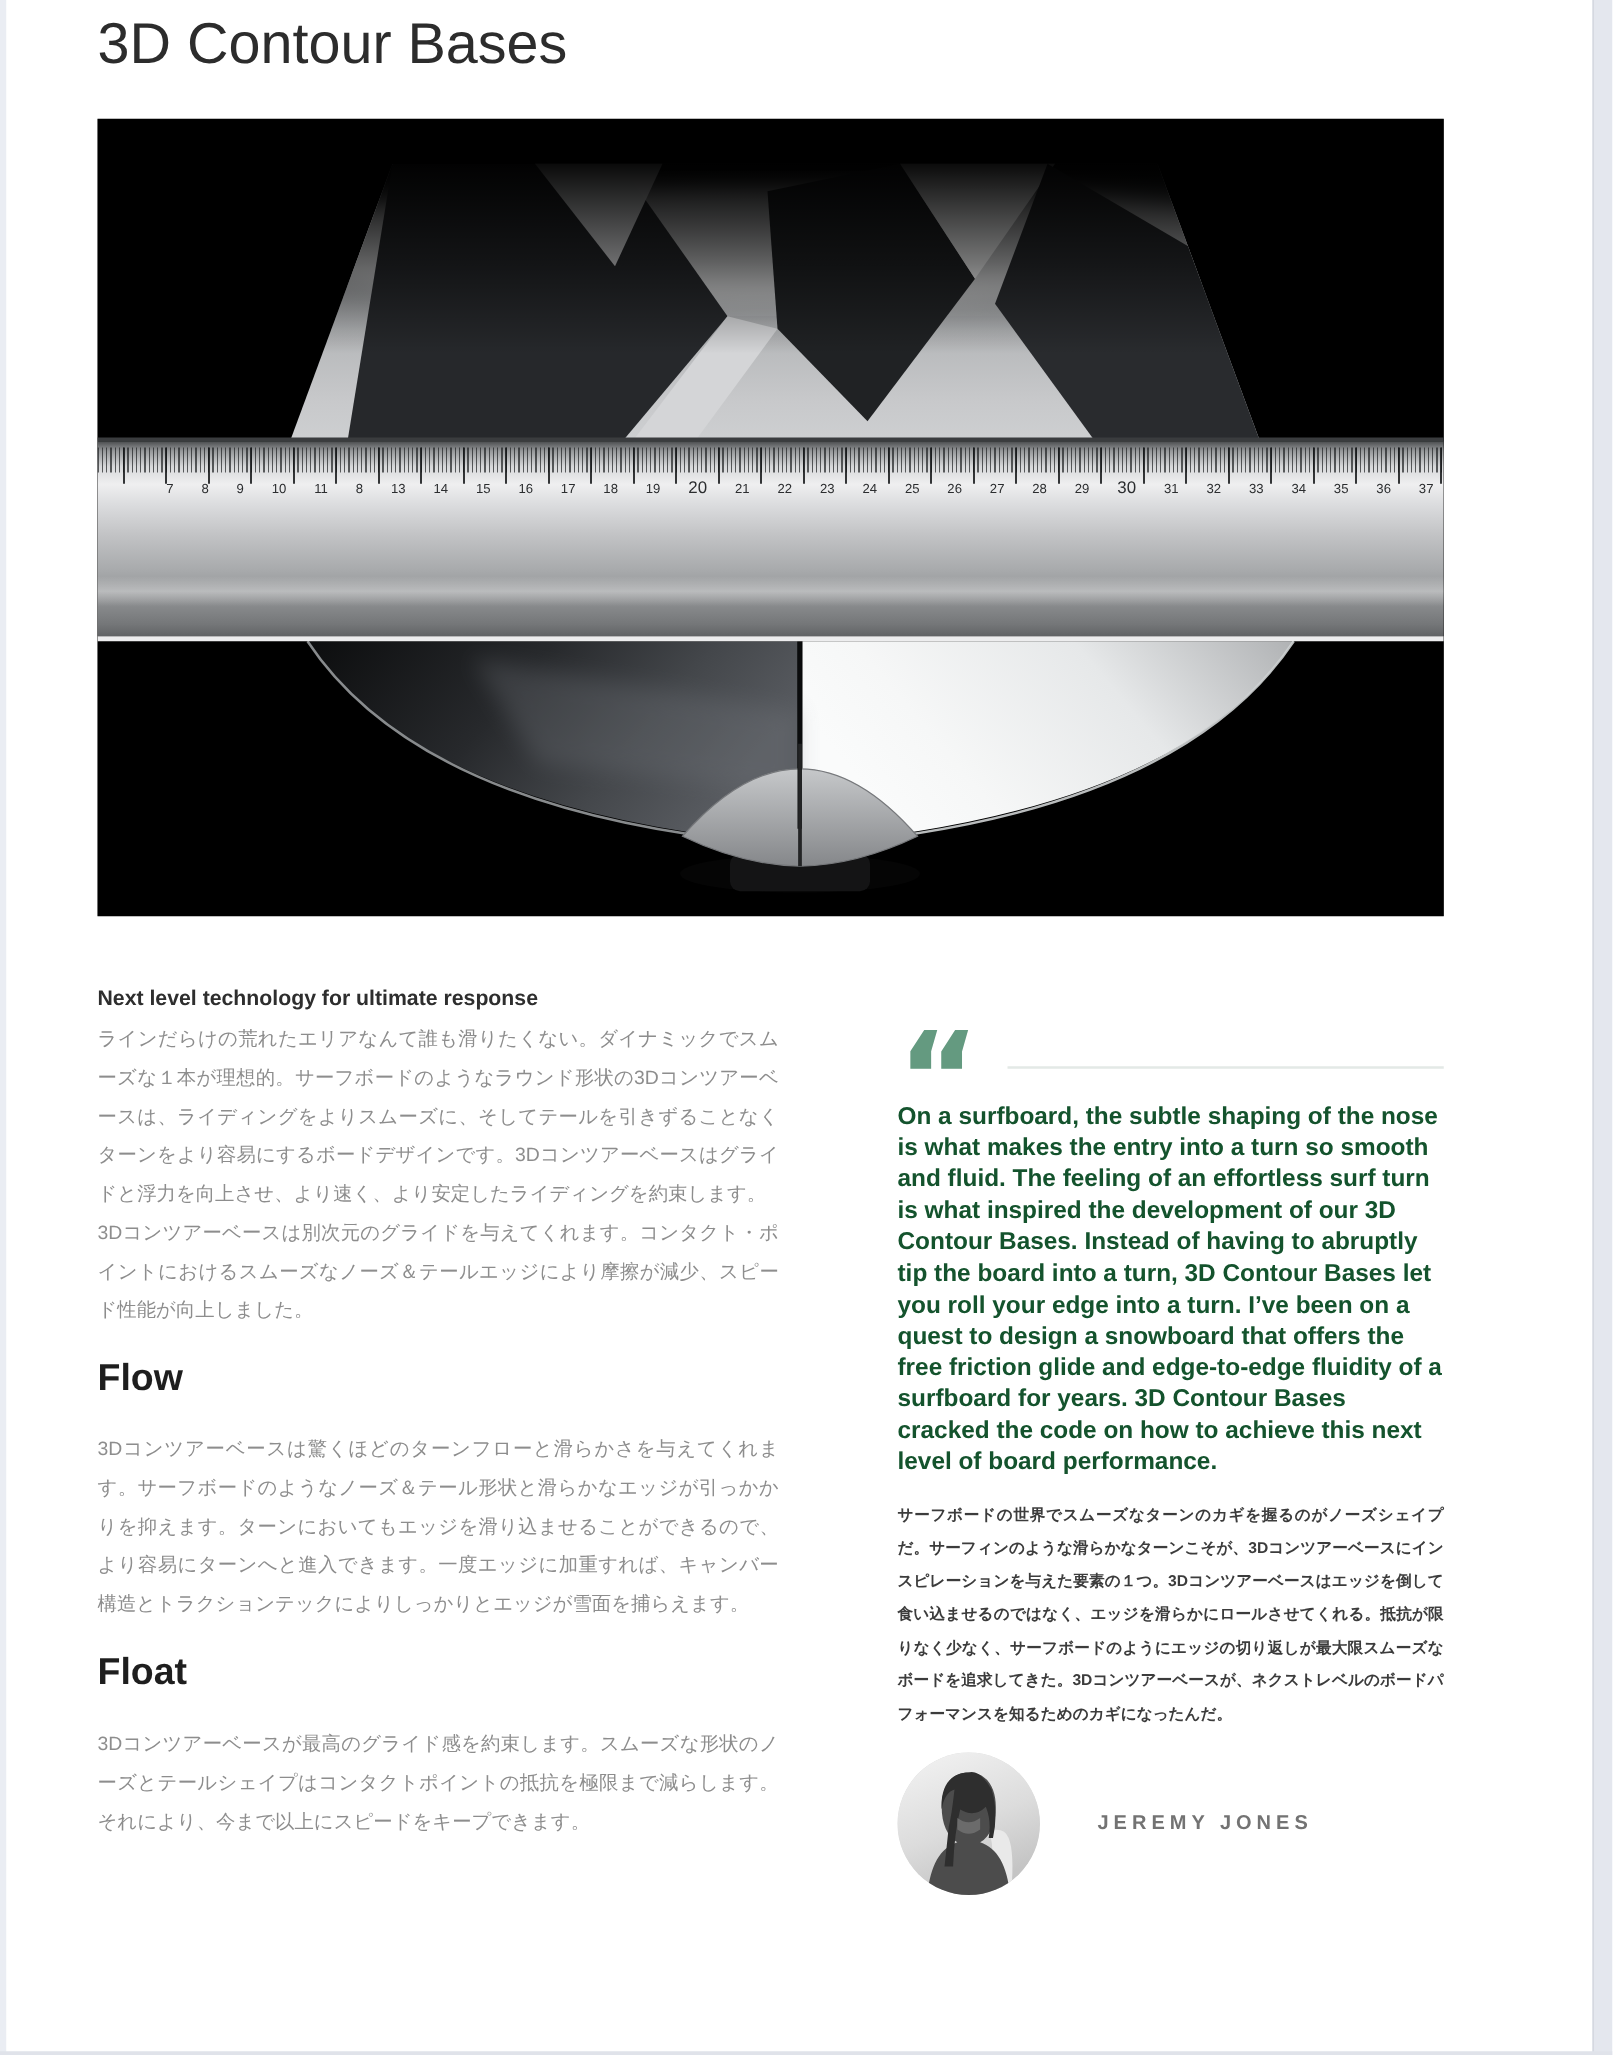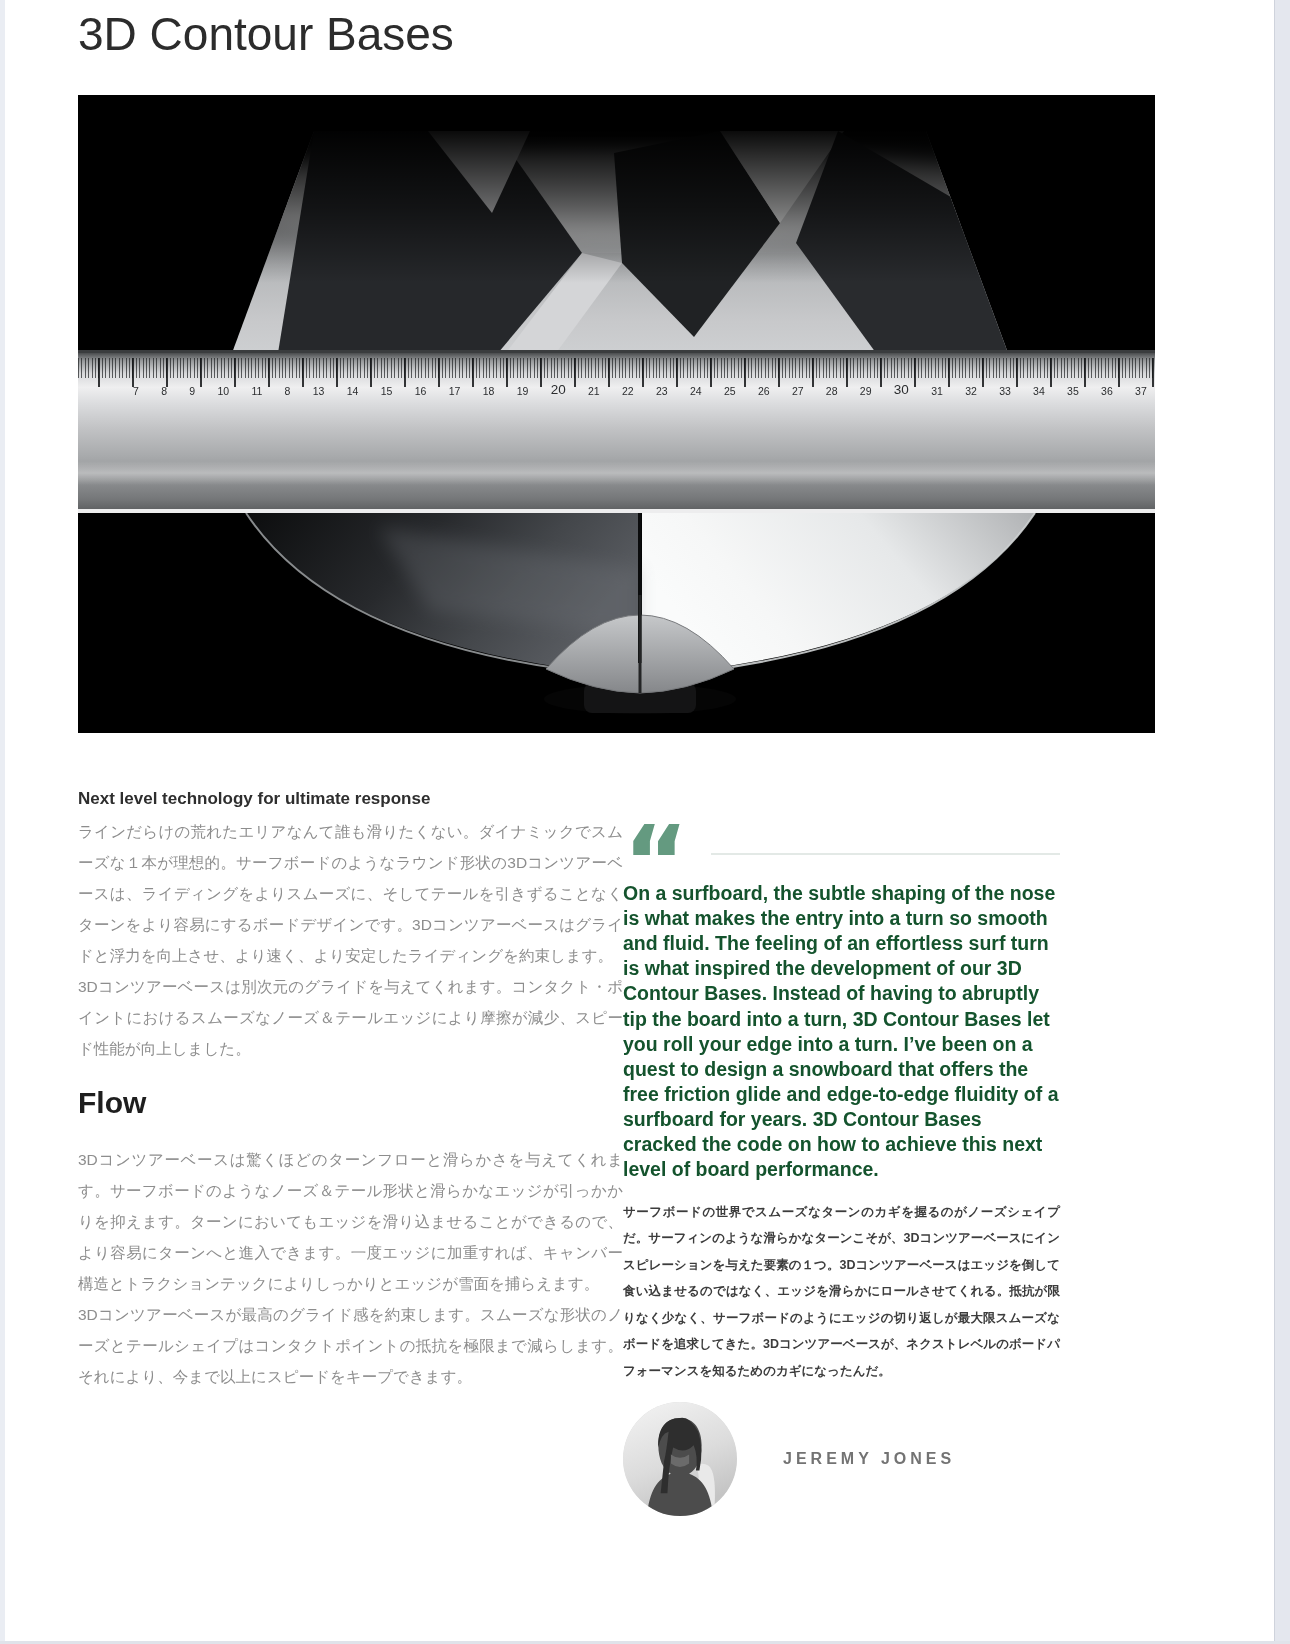--- a/index.html
+++ b/index.html
@@ -24,21 +24,21 @@
     background:repeating-linear-gradient(90deg,rgba(30,32,34,.7) 0 1px,transparent 1px 3.4px);}
   .ruler .cm-ticks{position:absolute;left:20px;right:0;top:5px;height:29px;
     background:repeating-linear-gradient(90deg,rgba(18,20,22,.85) 0 1.6px,transparent 1.6px 34px);}
   .ruler .numbers{position:absolute;left:55px;right:8px;top:30px;display:flex;
     justify-content:space-between;align-items:flex-end;color:#2b2d2f;font-size:10.5px;}
   .ruler .numbers .rn{line-height:1;}
   .ruler .numbers .rn.big{font-size:13.5px;}
   .ruler .sheen{position:absolute;left:0;right:0;top:108px;height:24px;
     background:linear-gradient(180deg,transparent,rgba(255,255,255,.35),transparent);}
   
-  .columns{display:flex;margin-top:56px;}
+  .columns{display:flex;margin-top:56px;justify-content:space-between;}
   .col-left{width:545px;flex:0 0 545px;}
   .col-right{width:437px;flex:0 0 437px;}
   .sub-en{font-size:17px;font-weight:700;color:#2e2e2e;margin:0 0 7px 0;}
   .sub-jp{font-size:13px;font-weight:700;color:#2e2e2e;margin:0 0 38px 0;}
   .body-jp{font-size:15.5px;color:#8d8d8d;line-height:2.0;margin:0;text-align:justify;}
   h2.sec{font-size:30px;font-weight:800;color:#1e1e1e;margin:22px 0 24px 0;line-height:1.15;}
   
   .quote-head{display:flex;align-items:flex-start;margin-top:40px;}
   .qmark{font-family:"DejaVu Sans",sans-serif;font-weight:700;font-size:100px;line-height:1;
     height:56px;overflow:hidden;display:block;margin-top:-16px;color:#649a80;}
@@ -177,20 +177,21 @@
       <section>
         <p class="body-jp">3Dコンツアーベースは別次元のグライドを与えてくれます。コンタクト・ポイントにおけるスムーズなノーズ＆テールエッジにより摩擦が減少、スピード性能が向上しました。</p>
       </section>
 
       <section>
         <h2 class="sec">Flow</h2>
         <p class="body-jp">3Dコンツアーベースは驚くほどのターンフローと滑らかさを与えてくれます。サーフボードのようなノーズ＆テール形状と滑らかなエッジが引っかかりを抑えます。ターンにおいてもエッジを滑り込ませることができるので、より容易にターンへと進入できます。一度エッジに加重すれば、キャンバー構造とトラクションテックによりしっかりとエッジが雪面を捕らえます。</p>
       </section>
 
       <section>
+        <h2 class="sec">Float</h2>
         <p class="body-jp">3Dコンツアーベースが最高のグライド感を約束します。スムーズな形状のノーズとテールシェイプはコンタクトポイントの抵抗を極限まで減らします。それにより、今まで以上にスピードをキープできます。</p>
       </section>
     </div>
 
     <div class="col-right">
       <div class="quote-head">
         <span class="qmark" style="color: rgb(100, 154, 128);">“</span>
         <span class="qline"></span>
       </div>
       <p class="quote-en">On a surfboard, the subtle shaping of the nose is what makes the entry into a turn so smooth and fluid. The feeling of an effortless surf turn is what inspired the development of our 3D Contour Bases. Instead of having to abruptly tip the board into a turn, 3D Contour Bases let you roll your edge into a turn. I’ve been on a quest to design a snowboard that offers the free friction glide and edge-to-edge fluidity of a surfboard for years. 3D Contour Bases cracked the code on how to achieve this next level of board performance.</p>

